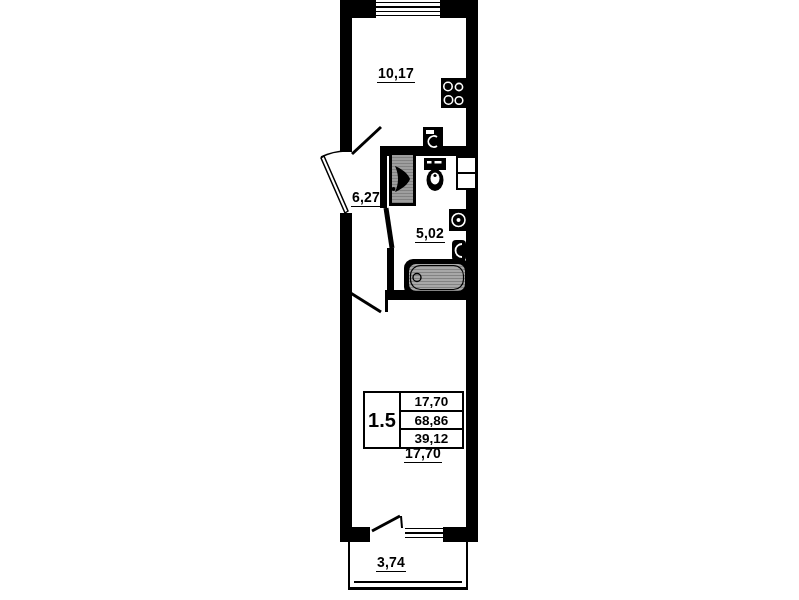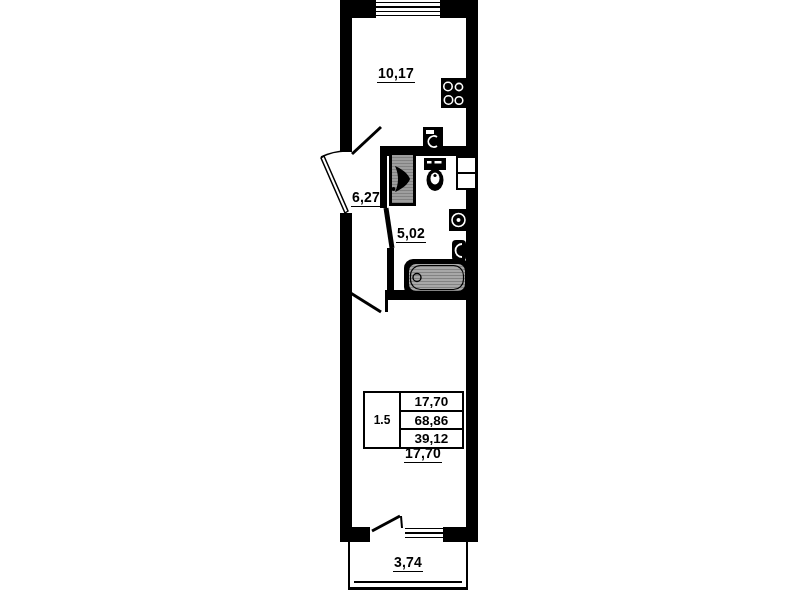--- a/index.html
+++ b/index.html
@@ -15,21 +15,21 @@
           background-image:repeating-linear-gradient(0deg,rgba(0,0,0,.18) 0 1px,transparent 1px 3px);}
   .tub-outer{position:absolute;background:#000;border-radius:9px;}
   .tub-inner{position:absolute;border-radius:7px;background:#a8a8a8;
              background-image:repeating-linear-gradient(0deg,rgba(0,0,0,.22) 0 1px,transparent 1px 3px);}
   .area-label{position:absolute;font-weight:bold;font-size:14px;color:#000;
               border-bottom:1.6px solid #000;padding:0 1px 1px 1px;letter-spacing:.2px;line-height:15px;}
   svg.linework{position:absolute;left:0;top:0;pointer-events:none;}
   .stamp{position:absolute;left:363px;top:391px;width:97px;height:54px;border:2px solid #000;
          display:flex;background:#fff;box-sizing:content-box;}
   .stamp-left{width:34px;border-right:2px solid #000;display:flex;align-items:center;
-              justify-content:center;font-weight:bold;font-size:12px;color:#000;}
+              justify-content:center;font-weight:bold;font-size:20px;color:#000;}
   .stamp-rows{flex:1;display:flex;flex-direction:column;}
   .stamp-row{flex:1;border-bottom:2px solid #000;display:flex;align-items:center;
              justify-content:center;font-weight:bold;font-size:13.5px;color:#000;}
   .stamp-row:last-child{border-bottom:none;text-align:center;}
 </style>
 </head>
 <body>
 
 <div id="canvas">
 
@@ -118,23 +118,23 @@
     <path d="M 462,244 A 6.5,6.5 0 1 0 462,257" fill="none" stroke="#fff" stroke-width="1.8"></path>
 
     <g fill="none" stroke="#000">
       <rect x="410.5" y="265.5" width="53" height="24" rx="10" stroke-width="1.2"></rect>
       <circle cx="417" cy="277.5" r="4" stroke-width="1.4"></circle>
     </g>
   </svg>
 
   <div class="area-label" style="left:377px;top:66px;">10,17</div>
   <div class="area-label" style="left:351px;top:190px;">6,27</div>
-  <div class="area-label" style="left:396px;top:226px;">5,02</div>
+  <div class="area-label" style="left:415px;top:226px;">5,02</div>
   <div class="area-label" style="left:404px;top:446px;">17,70</div>
-  <div class="area-label" style="left:393px;top:555px;">3,74</div>
+  <div class="area-label" style="left:376px;top:555px;">3,74</div>
 
   <div class="stamp">
     <div class="stamp-left">1.5</div>
     <div class="stamp-rows">
       <div class="stamp-row">17,70</div>
       <div class="stamp-row">68,86</div>
       <div class="stamp-row">39,12</div>
     </div>
   </div>
 

